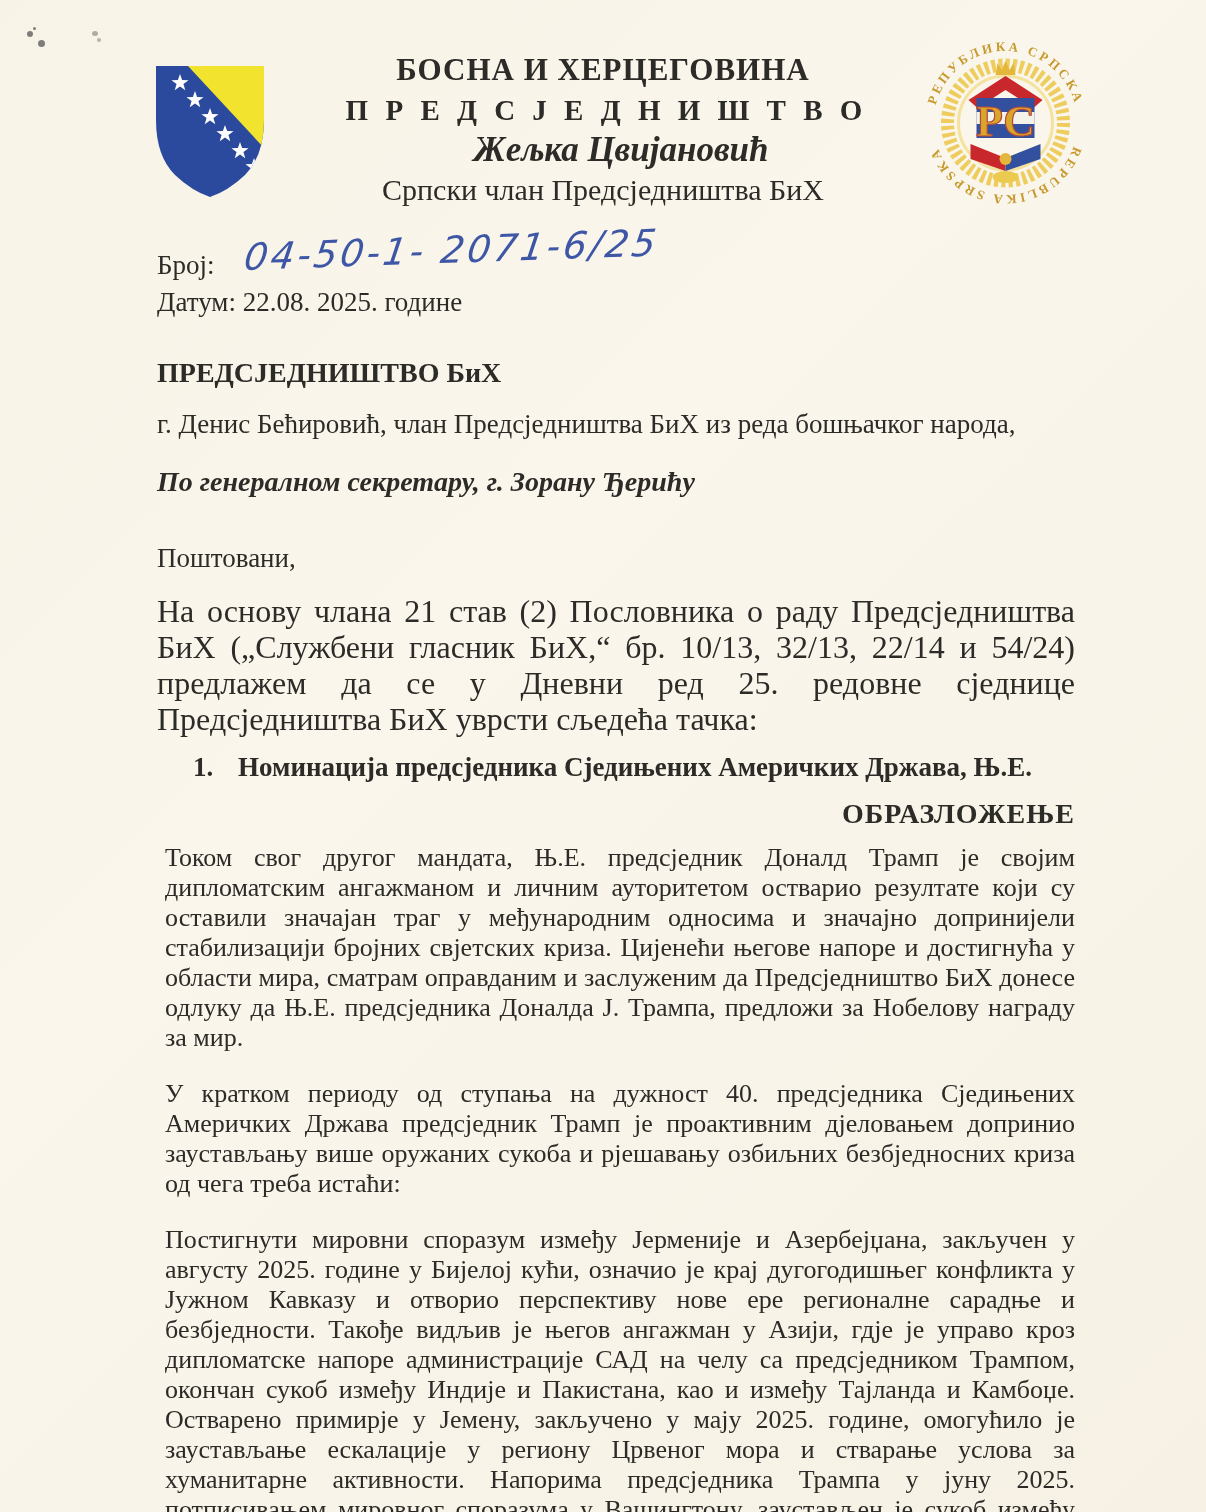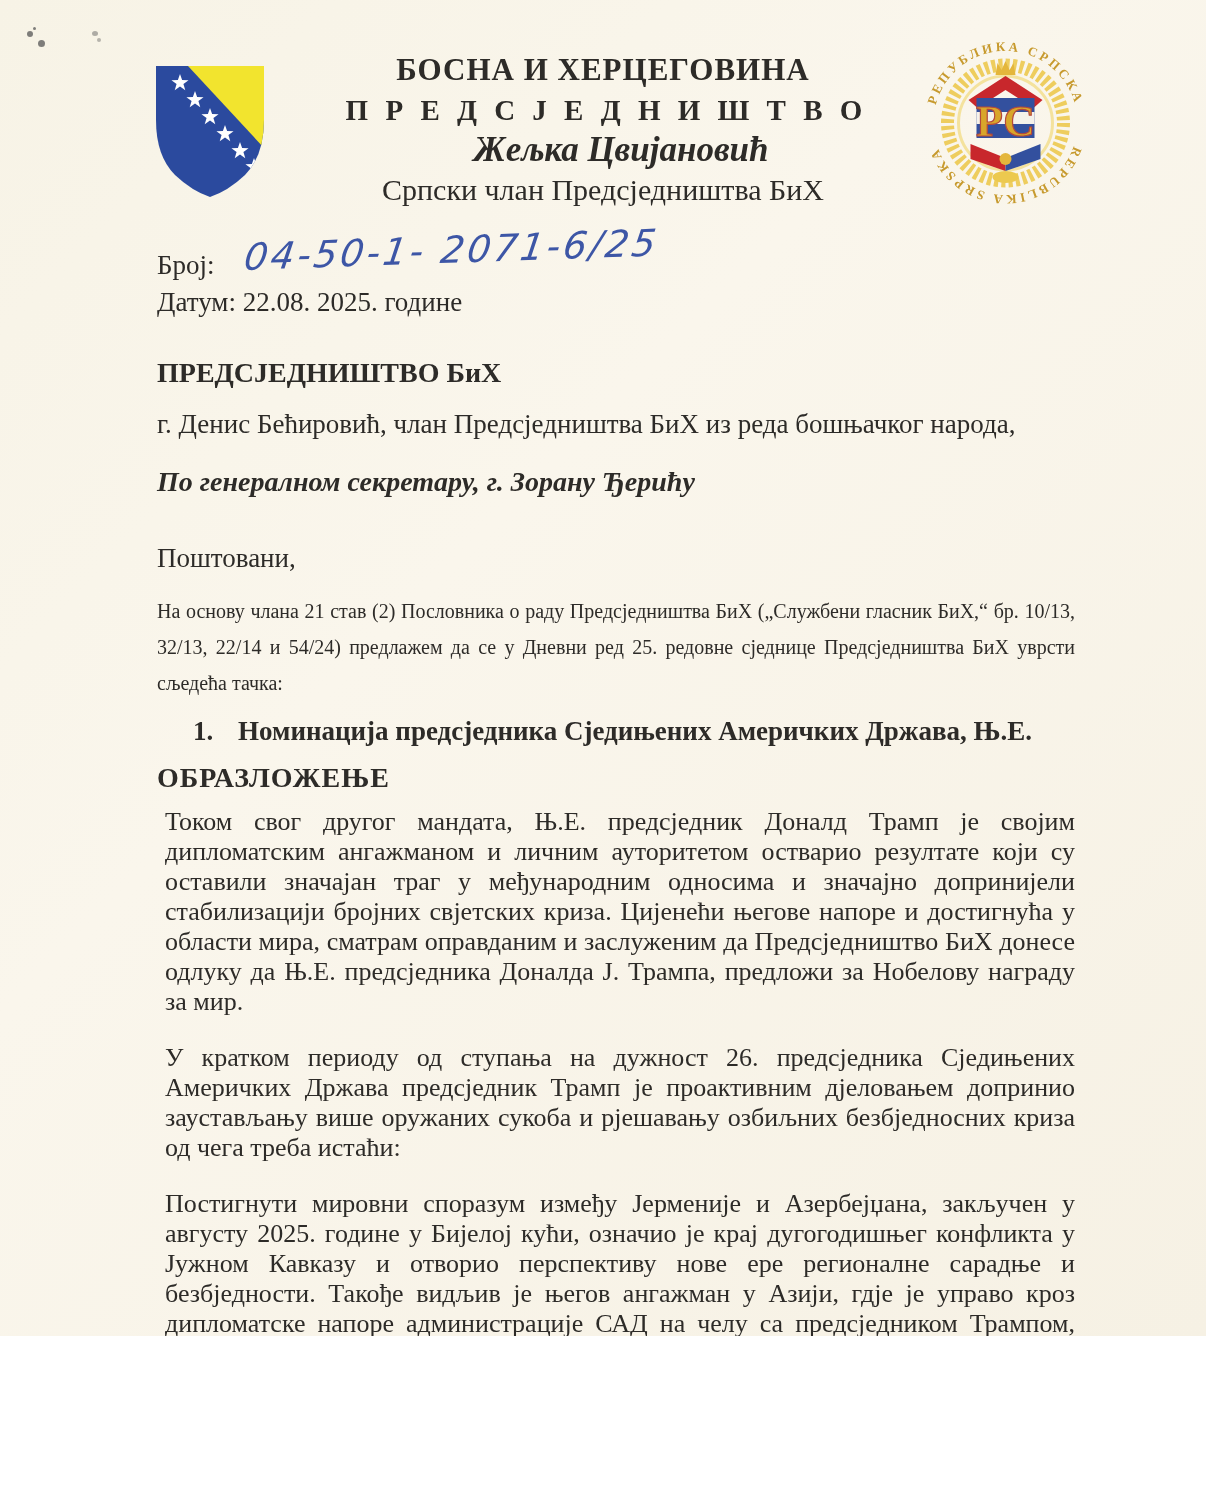--- a/index.html
+++ b/index.html
@@ -1,18 +1,18 @@
 <!DOCTYPE html>
 <html><head>
 <meta charset="utf-8">
 <style>
   html,body{margin:0;padding:0;}
   .page{
     position:relative;
-    width:1206px;height:1336px;
+    width:1206px;height:1512px;
     background:linear-gradient(135deg,#f7f3e6 0%,#faf6ec 40%,#f6f1e4 100%);
     overflow:hidden;
     font-family:"Liberation Serif","DejaVu Serif",serif;
     color:#2d2b28;
   }
   .speck{position:absolute;background:#555;border-radius:50%;opacity:.75;}
   
   .emblem-left{position:absolute;left:150px;top:60px;width:120px;height:140px;}
   .emblem-right{position:absolute;left:908px;top:28px;width:195px;height:190px;}
   .header-block{position:absolute;left:0;top:52px;width:1206px;text-align:center;line-height:1.18;}
@@ -34,25 +34,25 @@
     margin-left:26px;
     white-space:nowrap;
   }
   .meta-date{margin-top:4px;}
   
   .column{position:absolute;left:157px;top:357px;width:918px;}
   .recipient-title{font-size:28px;font-weight:700;}
   .addressees{margin-top:20px;font-size:27px;line-height:30px;}
   .via{margin-top:27px;font-size:28px;font-weight:700;font-style:italic;}
   .salutation{margin-top:45px;font-size:27px;}
-  .intro{margin-top:19px;font-size:20px;line-height:36px;text-align:justify;}
+  .intro{margin-top:19px;font-size:32px;line-height:36px;text-align:justify;}
   .agenda-item{margin-top:13px;display:flex;font-weight:700;font-size:27px;line-height:34px;}
   .agenda-num{width:37px;flex:none;padding-left:36px;box-sizing:content-box;}
   .agenda-line2{font-family:"Liberation Sans","DejaVu Sans",sans-serif;font-size:26px;}
-  .section-heading{margin-top:14px;text-align:left;font-weight:700;font-size:28px;letter-spacing:1px;}
+  .section-heading{margin-top:14px;text-align:right;font-weight:700;font-size:28px;letter-spacing:1px;}
   .para{margin-top:13px;font-size:26px;line-height:30px;text-align:justify;margin-left:8px;}
 </style>
 </head>
 <body>
 
 <div class="page">
 
   <div class="speck" style="left:27px;top:31px;width:6px;height:6px;"></div>
   <div class="speck" style="left:38px;top:40px;width:7px;height:7px;"></div>
   <div class="speck" style="left:33px;top:27px;width:3px;height:3px;"></div>
@@ -137,17 +137,17 @@
     <div class="agenda-item">
       <span class="agenda-num">1.</span>
       <span>
         <span style="display:block;margin-left:8px;">Номинација предсједника Сједињених Америчких Држава, Њ.Е.</span>
       </span>
     </div>
 
     <div class="section-heading">ОБРАЗЛОЖЕЊЕ</div>
 
     <p class="para">Током свог другог мандата, Њ.Е. предсједник Доналд Трамп је својим дипломатским ангажманом и личним ауторитетом остварио резултате који су оставили значајан траг у међународним односима и значајно допринијели стабилизацији бројних свјетских криза. Цијенећи његове напоре и достигнућа у области мира, сматрам оправданим и заслуженим да Предсједништво БиХ донесе одлуку да Њ.Е. предсједника Доналда Ј. Трампа, предложи за Нобелову награду за мир.</p>
-    <p class="para">У кратком периоду од ступања на дужност 26. предсједника Сједињених Америчких Држава предсједник Трамп је проактивним дјеловањем допринио заустављању више оружаних сукоба и рјешавању озбиљних безбједносних криза од чега треба истаћи:</p>
+    <p class="para">У кратком периоду од ступања на дужност 40. предсједника Сједињених Америчких Држава предсједник Трамп је проактивним дјеловањем допринио заустављању више оружаних сукоба и рјешавању озбиљних безбједносних криза од чега треба истаћи:</p>
     <p class="para">Постигнути мировни споразум између Јерменије и Азербејџана, закључен у августу 2025. године у Бијелој кући, означио је крај дугогодишњег конфликта у Јужном Кавказу и отворио перспективу нове ере регионалне сарадње и безбједности. Такође видљив је његов ангажман у Азији, гдје је управо кроз дипломатске напоре администрације САД на челу са предсједником Трампом, окончан сукоб између Индије и Пакистана, као и између Тајланда и Камбоџе. Остварено примирје у Јемену, закључено у мају 2025. године, омогућило је заустављање ескалације у региону Црвеног мора и стварање услова за хуманитарне активности. Напорима предсједника Трампа у јуну 2025. потписивањем мировног споразума у Вашингтону, заустављен је сукоб између Руанде и ДР Конга, што свједочи о глобалном карактеру Трампових активности у интересу мира.</p>
 
   </div>
 </div>
 
 </body></html>

